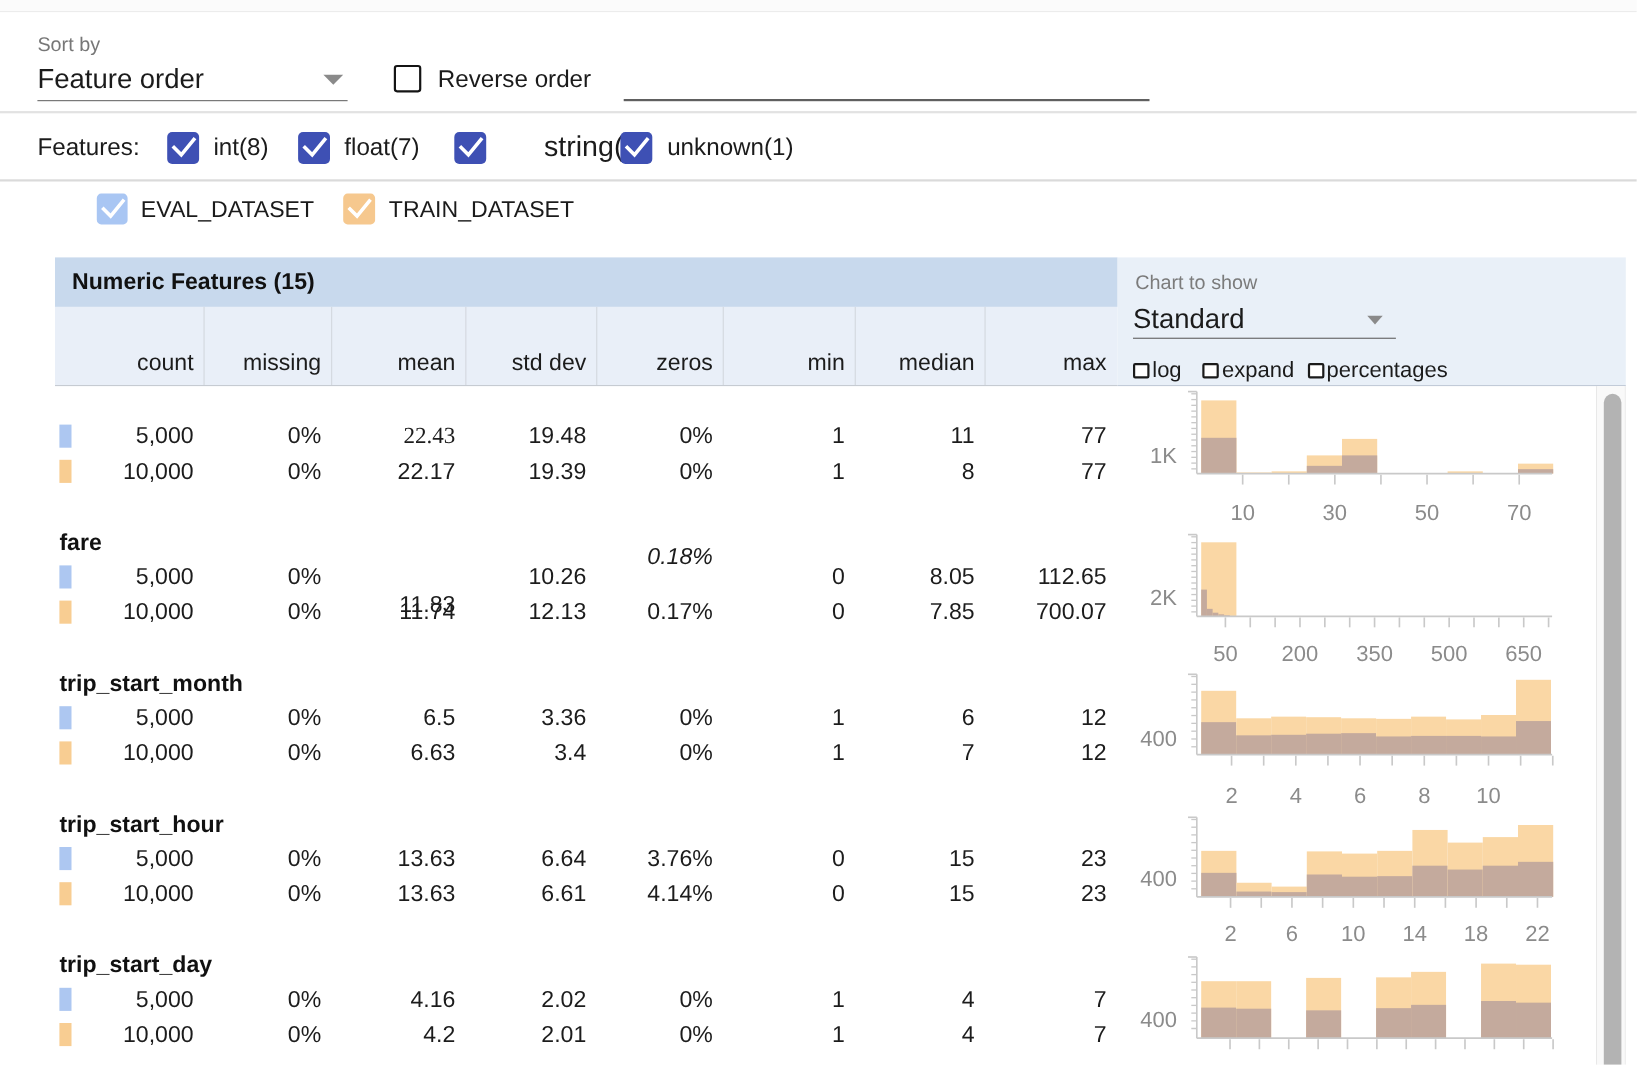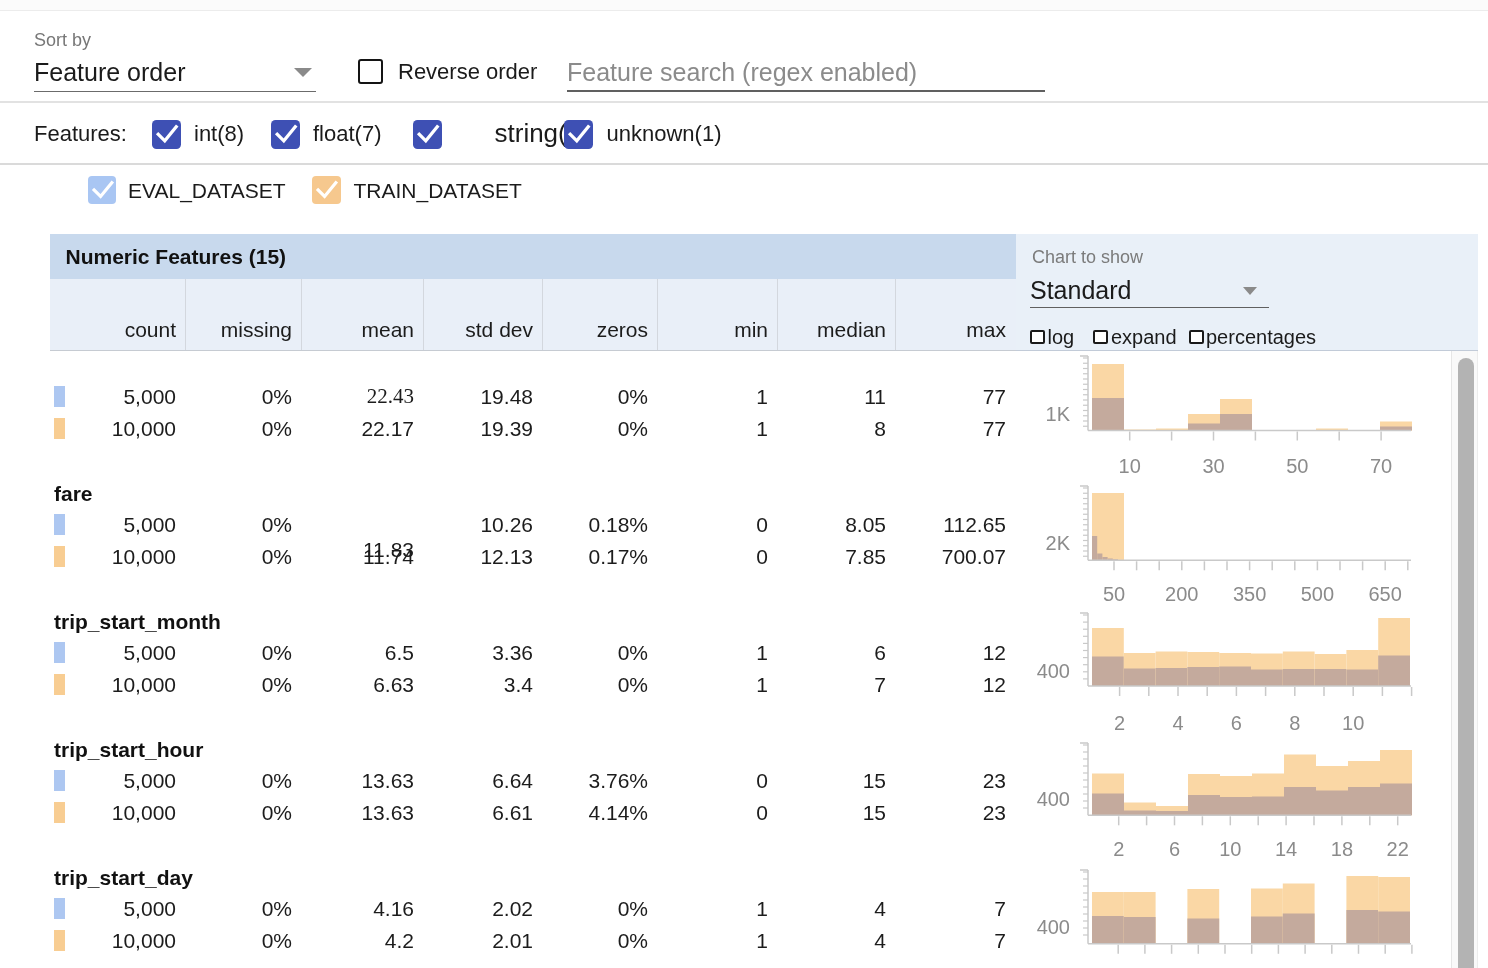--- a/index.html
+++ b/index.html
@@ -23,21 +23,20 @@
 <div class="abs" style="left:0;top:9.5px;width:1488px;height:1px;background:#ececec;"></div>
 
 <div class="abs" style="left:34px;top:30px;font-size:18px;color:#777;">Sort by</div>
 <div class="abs" style="left:34px;top:58px;font-size:25px;color:#1b1b1b;line-height:29px;">Feature order</div>
 <div class="abs" style="left:294px;top:68px;width:0;height:0;border-left:9.2px solid transparent;border-right:9.2px solid transparent;border-top:9px solid #8a8a8a;"></div>
 <div class="abs" style="left:33.5px;top:90.6px;width:282px;height:1.7px;background:#6b6b6b;"></div>
 
 <div class="abs" style="left:357.5px;top:58.5px;width:25.5px;height:25.5px;border:2.6px solid #141414;border-radius:3px;background:#fff;"></div>
 <div class="abs" style="left:398px;top:59px;font-size:22px;color:#1b1b1b;line-height:26px;">Reverse order</div>
 
-<div class="abs" style="left:567px;top:58px;font-size:25px;color:#8b8b8b;line-height:29px;">Feature search (regex enabled)</div>
 <div class="abs" style="left:566.5px;top:90.3px;width:478px;height:1.7px;background:#606060;"></div>
 
 <div class="abs" style="left:0;top:101.2px;width:1488px;height:1.5px;background:#e2e2e2;"></div>
 
 <div class="abs" style="left:34px;top:121px;font-size:22px;color:#1b1b1b;line-height:25px;">Features:</div>
 <div class="cb" style="left:152px;top:120px;width:29px;height:29px;background:#3e50b4;">
       <svg viewBox="0 0 24 24">
         <path d="M4.2 10.8 L10.6 17.2 L20.9 4.6" fill="none" stroke="#fff" stroke-width="2.7"></path>
       </svg>
     </div>
@@ -126,21 +125,21 @@
 <div class="num" style="left:658px;top:418px;width:110px;">1</div>
 <div class="num" style="left:778px;top:418px;width:108px;">8</div>
 <div class="num" style="left:896px;top:418px;width:110px;">77</div>
 <div class="fname" style="top:482px;">fare</div>
 <div class="chip" style="top:514px;background:#adc7f1;"></div>
 <div class="chip" style="top:546px;background:#f8cd92;"></div>
 <div class="num" style="left:50px;top:514px;width:126px;">5,000</div>
 <div class="num" style="left:186px;top:514px;width:106px;">0%</div>
 <div class="num" style="left:302px;top:539px;width:112px;">11.83</div>
 <div class="num" style="left:424px;top:514px;width:109px;">10.26</div>
-<div class="num" style="left:543px;top:514px;width:105px;">0.18%</div>
+<div class="num" style="left:543px;top:496px;width:105px;font-style:italic;">0.18%</div>
 <div class="num" style="left:658px;top:514px;width:110px;">0</div>
 <div class="num" style="left:778px;top:514px;width:108px;">8.05</div>
 <div class="num" style="left:896px;top:514px;width:110px;">112.65</div>
 <div class="num" style="left:50px;top:546px;width:126px;">10,000</div>
 <div class="num" style="left:186px;top:546px;width:106px;">0%</div>
 <div class="num" style="left:302px;top:546px;width:112px;">11.74</div>
 <div class="num" style="left:424px;top:546px;width:109px;">12.13</div>
 <div class="num" style="left:543px;top:546px;width:105px;">0.17%</div>
 <div class="num" style="left:658px;top:546px;width:110px;">0</div>
 <div class="num" style="left:778px;top:546px;width:108px;">7.85</div>

